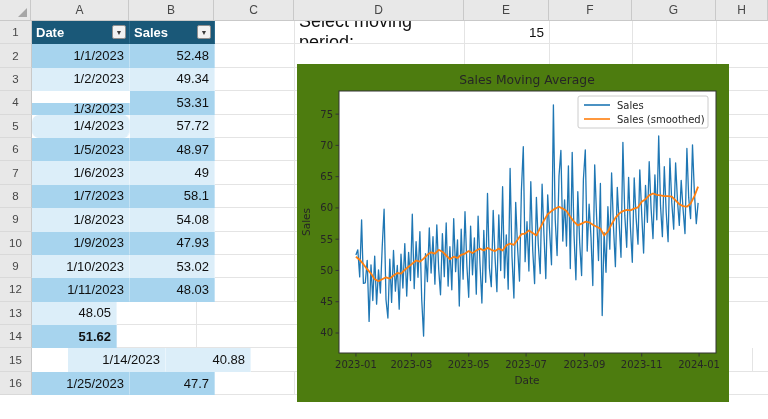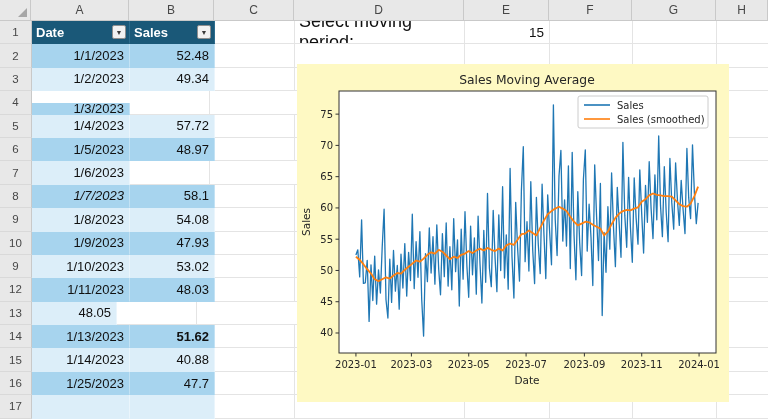--- a/index.html
+++ b/index.html
@@ -44,21 +44,21 @@
     margin-left: auto; margin-right: 3px; width: 14px; height: 14px; flex: 0 0 14px;
     background: #f2f2f2; border: 1px solid #8f8f8f; border-radius: 2px;
     display: flex; align-items: center; justify-content: center;
     font-size: 7px; color: #3c3c3c; font-weight: normal;
   }
   .band-med   { background: #a7d4ee; border-right-color:#c3e2f4 !important; border-bottom-color:#a7d4ee !important; }
   .band-light { background: #dceef9; border-right-color:#eaf5fc !important; border-bottom-color:#dceef9 !important; }
   
   .figure {
     position: absolute; left: 297px; top: 64px; width: 432px; height: 338px;
-    background: #fef9c3;
+    background: #4d7c0f;
   }
   .figure svg { display:block; font-family: "DejaVu Sans", sans-serif; }
 </style>
 </head>
 <body>
 
 <div class="screen">
 
   <div class="colheaders">
     <div class="corner"></div>
@@ -104,30 +104,31 @@
         <div class="cell " style="width: 80px; flex: 0 0 80px;"></div>
         <div class="cell " style="width: 170px; flex: 0 0 170px;"></div>
         <div class="cell " style="width: 85px; flex: 0 0 85px;"></div>
         <div class="cell " style="width: 83px; flex: 0 0 83px;"></div>
         <div class="cell " style="width: 84px; flex: 0 0 84px;"></div>
         <div class="cell " style="width: 52px; flex: 0 0 52px;"></div>
       </div>
       <div class="row">
         <div class="rownum">4</div>
         <div class="cell right band-med" style="width: 98px; flex: 0 0 98px; margin-top: 12px;">1/3/2023</div>
+        <div class="cell right band-med" style="width: 85px; flex: 0 0 85px;">53.31</div>
         <div class="cell " style="width: 80px; flex: 0 0 80px;"></div>
         <div class="cell " style="width: 170px; flex: 0 0 170px;"></div>
         <div class="cell " style="width: 85px; flex: 0 0 85px;"></div>
         <div class="cell " style="width: 83px; flex: 0 0 83px;"></div>
         <div class="cell " style="width: 84px; flex: 0 0 84px;"></div>
         <div class="cell " style="width: 52px; flex: 0 0 52px;"></div>
       </div>
       <div class="row">
         <div class="rownum">5</div>
-        <div class="cell right band-light" style="width: 98px; flex: 0 0 98px;">1/4/2023</div>
+        <div class="cell right band-light" style="width: 98px; flex: 0 0 98px; border-radius: 7px;">1/4/2023</div>
         <div class="cell right band-light" style="width: 85px; flex: 0 0 85px;">57.72</div>
         <div class="cell " style="width: 80px; flex: 0 0 80px;"></div>
         <div class="cell " style="width: 170px; flex: 0 0 170px;"></div>
         <div class="cell " style="width: 85px; flex: 0 0 85px;"></div>
         <div class="cell " style="width: 83px; flex: 0 0 83px;"></div>
         <div class="cell " style="width: 84px; flex: 0 0 84px;"></div>
         <div class="cell " style="width: 52px; flex: 0 0 52px;"></div>
       </div>
       <div class="row">
         <div class="rownum">6</div>
@@ -136,30 +137,31 @@
         <div class="cell " style="width: 80px; flex: 0 0 80px;"></div>
         <div class="cell " style="width: 170px; flex: 0 0 170px;"></div>
         <div class="cell " style="width: 85px; flex: 0 0 85px;"></div>
         <div class="cell " style="width: 83px; flex: 0 0 83px;"></div>
         <div class="cell " style="width: 84px; flex: 0 0 84px;"></div>
         <div class="cell " style="width: 52px; flex: 0 0 52px;"></div>
       </div>
       <div class="row">
         <div class="rownum">7</div>
         <div class="cell right band-light" style="width: 98px; flex: 0 0 98px;">1/6/2023</div>
+        <div class="cell right band-light" style="width: 85px; flex: 0 0 85px;">49</div>
         <div class="cell " style="width: 80px; flex: 0 0 80px;"></div>
         <div class="cell " style="width: 170px; flex: 0 0 170px;"></div>
         <div class="cell " style="width: 85px; flex: 0 0 85px;"></div>
         <div class="cell " style="width: 83px; flex: 0 0 83px;"></div>
         <div class="cell " style="width: 84px; flex: 0 0 84px;"></div>
         <div class="cell " style="width: 52px; flex: 0 0 52px;"></div>
       </div>
       <div class="row">
         <div class="rownum">8</div>
-        <div class="cell right band-med" style="width: 98px; flex: 0 0 98px; font-style: italic;">1/7/2023</div>
+        <div class="cell right band-med" style="width: 98px; flex: 0 0 98px;">1/7/2023</div>
         <div class="cell right band-med" style="width: 85px; flex: 0 0 85px;">58.1</div>
         <div class="cell " style="width: 80px; flex: 0 0 80px;"></div>
         <div class="cell " style="width: 170px; flex: 0 0 170px;"></div>
         <div class="cell " style="width: 85px; flex: 0 0 85px;"></div>
         <div class="cell " style="width: 83px; flex: 0 0 83px;"></div>
         <div class="cell " style="width: 84px; flex: 0 0 84px;"></div>
         <div class="cell " style="width: 52px; flex: 0 0 52px;"></div>
       </div>
       <div class="row">
         <div class="rownum">9</div>
@@ -210,55 +212,43 @@
         <div class="cell right band-light" style="width: 85px; flex: 0 0 85px;">48.05</div>
         <div class="cell " style="width: 80px; flex: 0 0 80px;"></div>
         <div class="cell " style="width: 170px; flex: 0 0 170px;"></div>
         <div class="cell " style="width: 85px; flex: 0 0 85px;"></div>
         <div class="cell " style="width: 83px; flex: 0 0 83px;"></div>
         <div class="cell " style="width: 84px; flex: 0 0 84px;"></div>
         <div class="cell " style="width: 52px; flex: 0 0 52px;"></div>
       </div>
       <div class="row">
         <div class="rownum">14</div>
-        <div class="cell right band-med" style="width: 98px; flex: 0 0 98px;">1/13/2023</div>
         <div class="cell right band-med" style="width: 85px; flex: 0 0 85px; font-weight: bold;">51.62</div>
         <div class="cell " style="width: 80px; flex: 0 0 80px;"></div>
         <div class="cell " style="width: 170px; flex: 0 0 170px;"></div>
         <div class="cell " style="width: 85px; flex: 0 0 85px;"></div>
         <div class="cell " style="width: 83px; flex: 0 0 83px;"></div>
         <div class="cell " style="width: 84px; flex: 0 0 84px;"></div>
         <div class="cell " style="width: 52px; flex: 0 0 52px;"></div>
       </div>
       <div class="row">
         <div class="rownum">15</div>
-        <div class="cell right band-light" style="width: 98px; flex: 0 0 98px;">1/14/2023</div>
+        <div class="cell right band-light" style="width: 98px; flex: 0 0 98px; margin-left: 36px;">1/14/2023</div>
         <div class="cell right band-light" style="width: 85px; flex: 0 0 85px;">40.88</div>
         <div class="cell " style="width: 80px; flex: 0 0 80px;"></div>
         <div class="cell " style="width: 170px; flex: 0 0 170px;"></div>
         <div class="cell " style="width: 85px; flex: 0 0 85px;"></div>
         <div class="cell " style="width: 83px; flex: 0 0 83px;"></div>
         <div class="cell " style="width: 84px; flex: 0 0 84px;"></div>
         <div class="cell " style="width: 52px; flex: 0 0 52px;"></div>
       </div>
       <div class="row">
         <div class="rownum">16</div>
         <div class="cell right band-med" style="width: 98px; flex: 0 0 98px;">1/25/2023</div>
         <div class="cell right band-med" style="width: 85px; flex: 0 0 85px;">47.7</div>
-        <div class="cell " style="width: 80px; flex: 0 0 80px;"></div>
-        <div class="cell " style="width: 170px; flex: 0 0 170px;"></div>
-        <div class="cell " style="width: 85px; flex: 0 0 85px;"></div>
-        <div class="cell " style="width: 83px; flex: 0 0 83px;"></div>
-        <div class="cell " style="width: 84px; flex: 0 0 84px;"></div>
-        <div class="cell " style="width: 52px; flex: 0 0 52px;"></div>
-      </div>
-      <div class="row">
-        <div class="rownum">17</div>
-        <div class="cell right band-light" style="width: 98px; flex: 0 0 98px;"></div>
-        <div class="cell right band-light" style="width: 85px; flex: 0 0 85px;"></div>
         <div class="cell " style="width: 80px; flex: 0 0 80px;"></div>
         <div class="cell " style="width: 170px; flex: 0 0 170px;"></div>
         <div class="cell " style="width: 85px; flex: 0 0 85px;"></div>
         <div class="cell " style="width: 83px; flex: 0 0 83px;"></div>
         <div class="cell " style="width: 84px; flex: 0 0 84px;"></div>
         <div class="cell " style="width: 52px; flex: 0 0 52px;"></div>
       </div>
     </div>
 
   <div class="figure">

